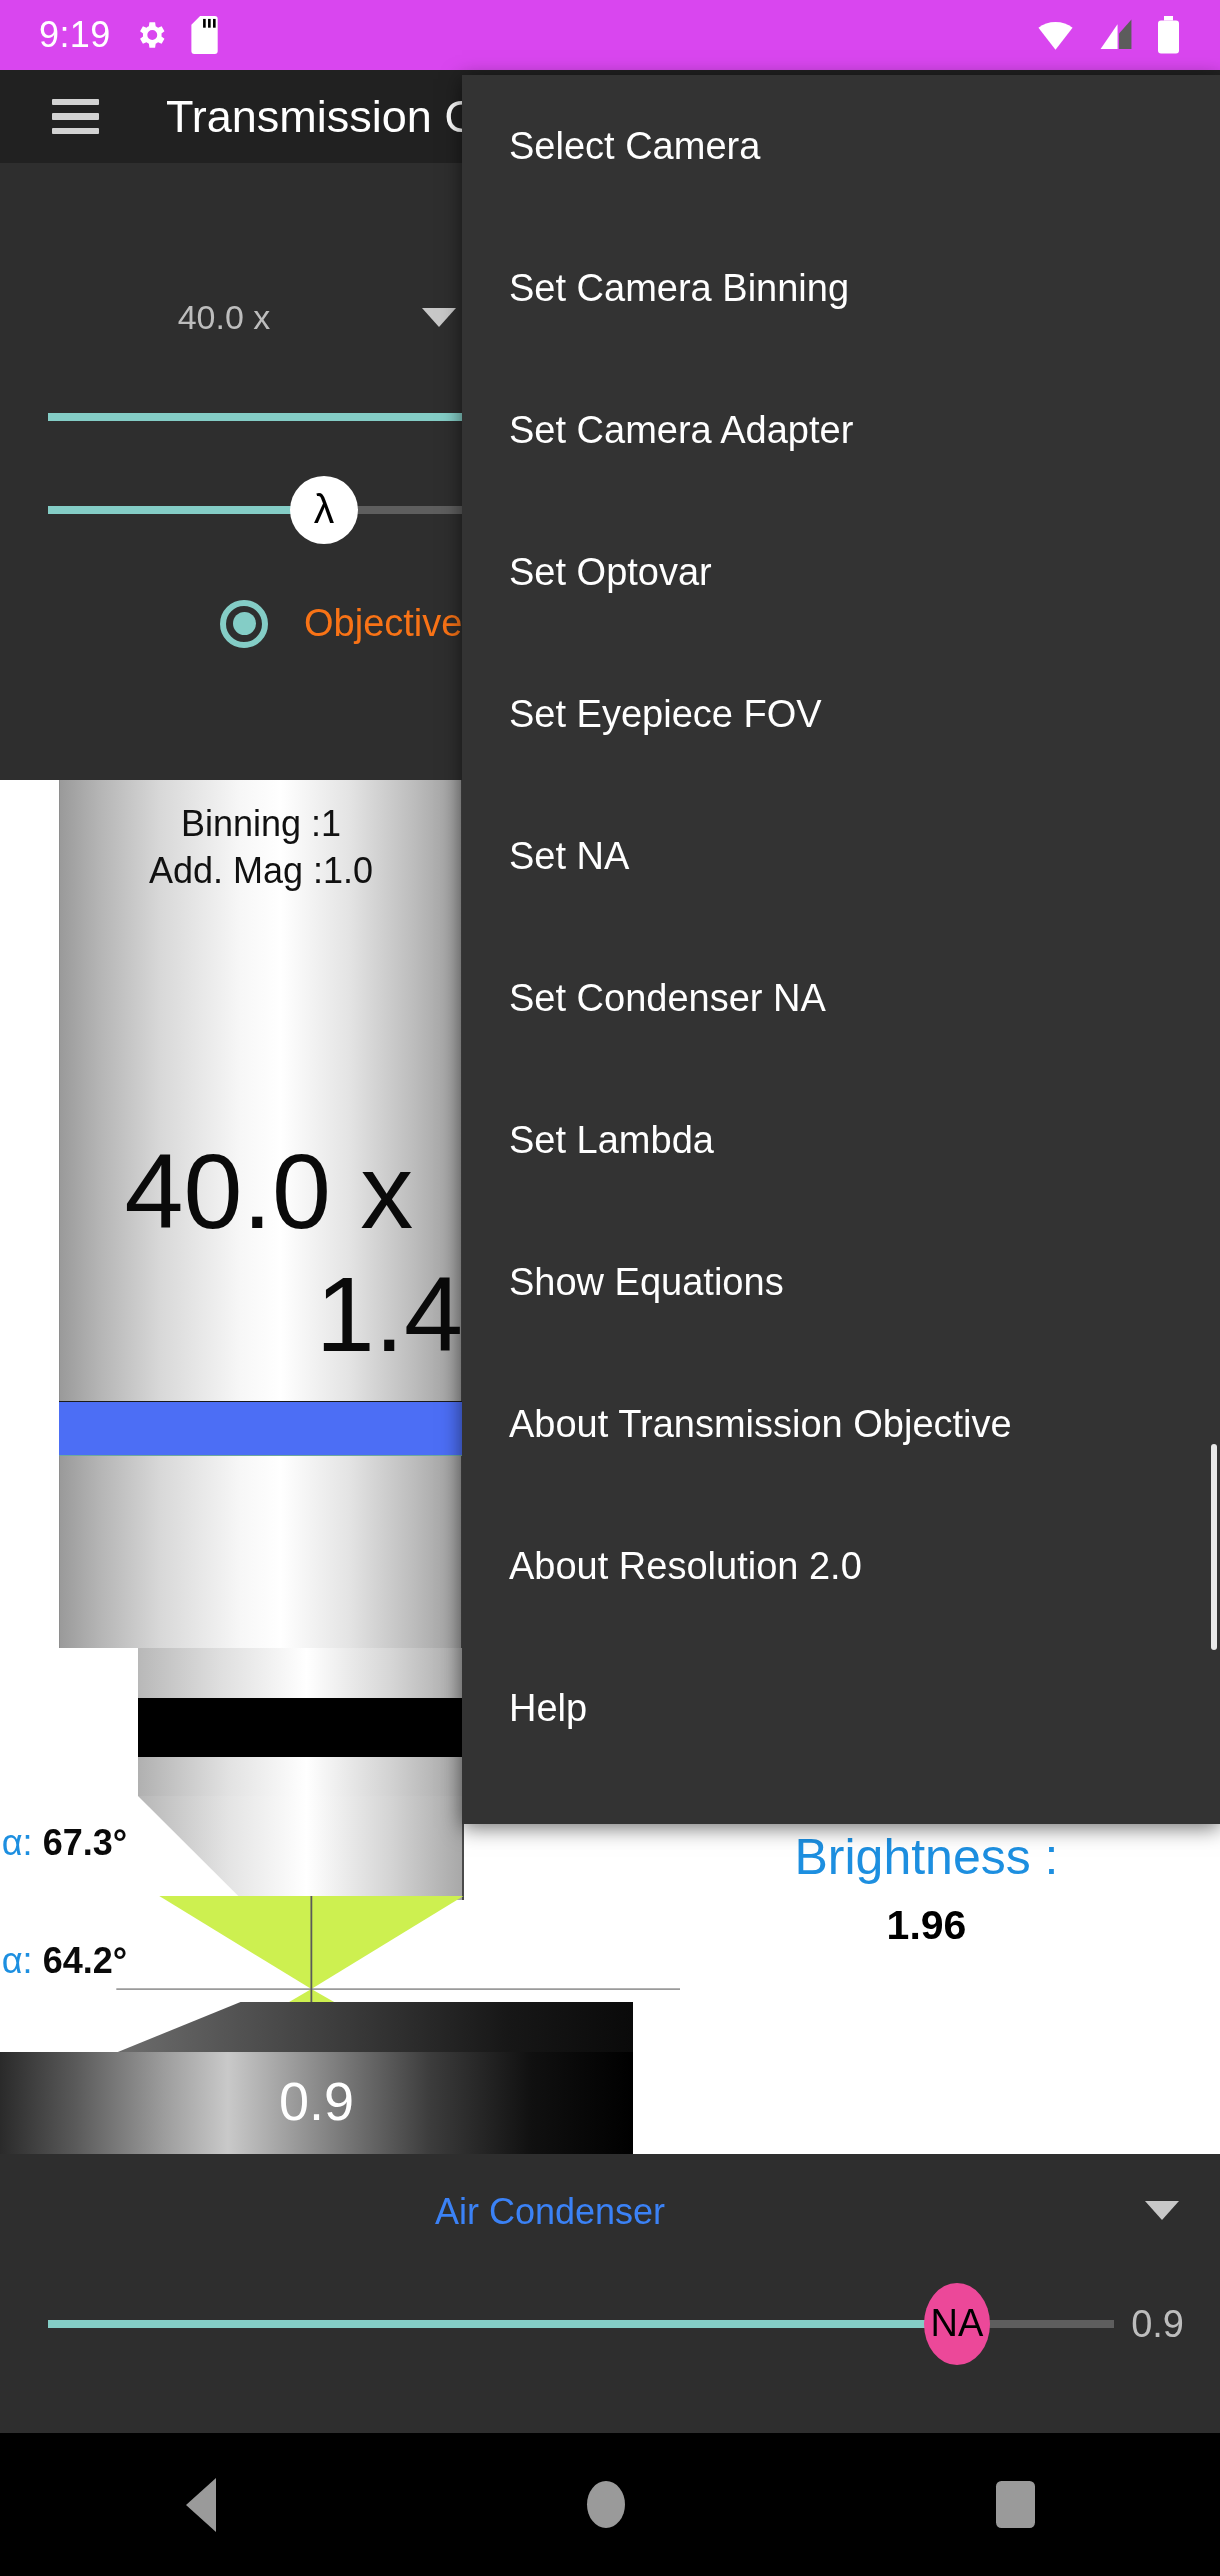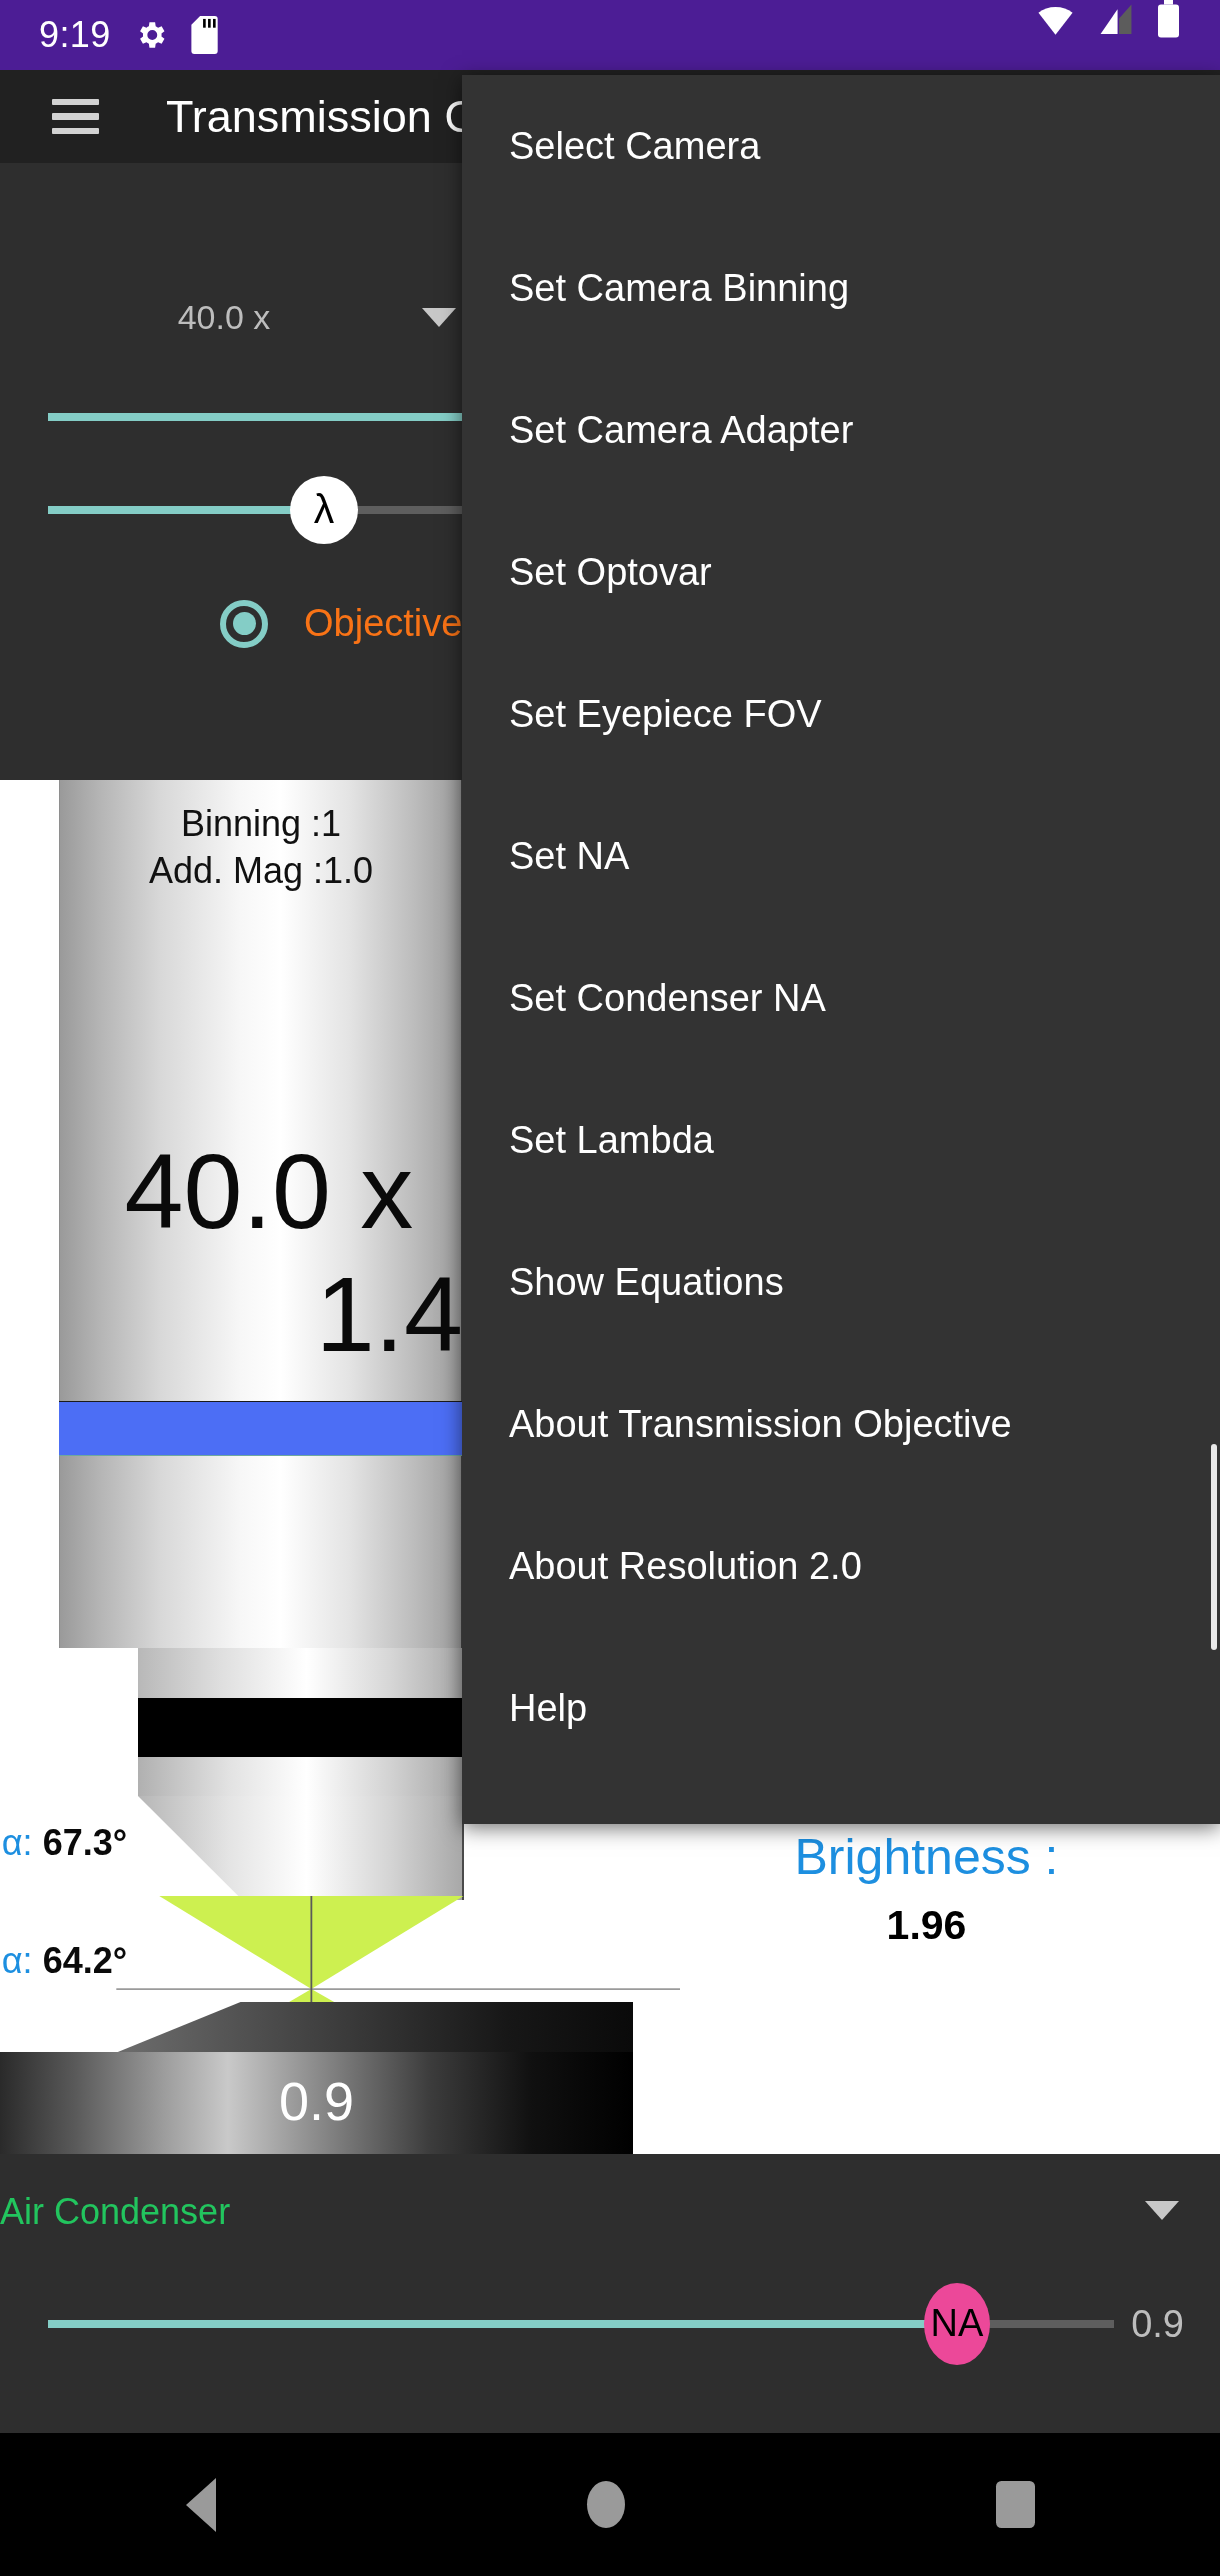--- a/index.html
+++ b/index.html
@@ -7,21 +7,21 @@
     width:1220px; height:2576px;
     background:#000;
     font-family:"Liberation Sans", sans-serif;
     overflow:hidden;
   }
   #root{ position:relative; width:1220px; height:2576px; background:#2e2e2e; }
 
   
   .statusbar{
     position:absolute; left:0; top:0; width:1220px; height:70px;
-    background:#4c1d95; display:flex; 
+    background:#d946ef; display:flex; align-items:center;
   }
   .sb-left{ display:flex; align-items:center; gap:23px; margin-left:39px; }
   .sb-clock{ color:#fff; font-size:36px; letter-spacing:0.4px; }
   .sb-right{ position:absolute; right:39px; display:flex; align-items:center; gap:21.5px; }
 
   
   .appbar{
     position:absolute; left:0; top:70px; width:1220px; height:93px;
     background:#212121; display:flex; align-items:center;
   }
@@ -159,22 +159,22 @@
   .bright-value{ color:#000; font-size:41px; font-weight:700; margin-top:16px; }
 
   
   .bottom{
     position:absolute; left:0; top:2154px; width:1220px; height:279px; background:#2e2e2e;
   }
   .cond-select{
     position:absolute; left:0; top:9px; width:1220px; height:98px;
   }
   .cond-name{
-    position:absolute; left:0; top:0; width:1100px; text-align:left;
-    color:#22c55e; font-size:36px; line-height:98px;
+    position:absolute; left:0; top:0; width:1100px; text-align:center;
+    color:#3b82f6; font-size:36px; line-height:98px;
   }
   .cond-caret{
     position:absolute; right:41px; top:38px;
     width:0;height:0;border-left:17px solid transparent;border-right:17px solid transparent;
     border-top:19px solid #c8c8c8;
   }
   .na-row{ position:absolute; left:0; top:125px; width:1220px; height:89px; }
   .na-track-bg{
     position:absolute; left:48px; width:1066px; top:50%; transform:translateY(-50%);
     height:8px; background:#5e5e5e;

